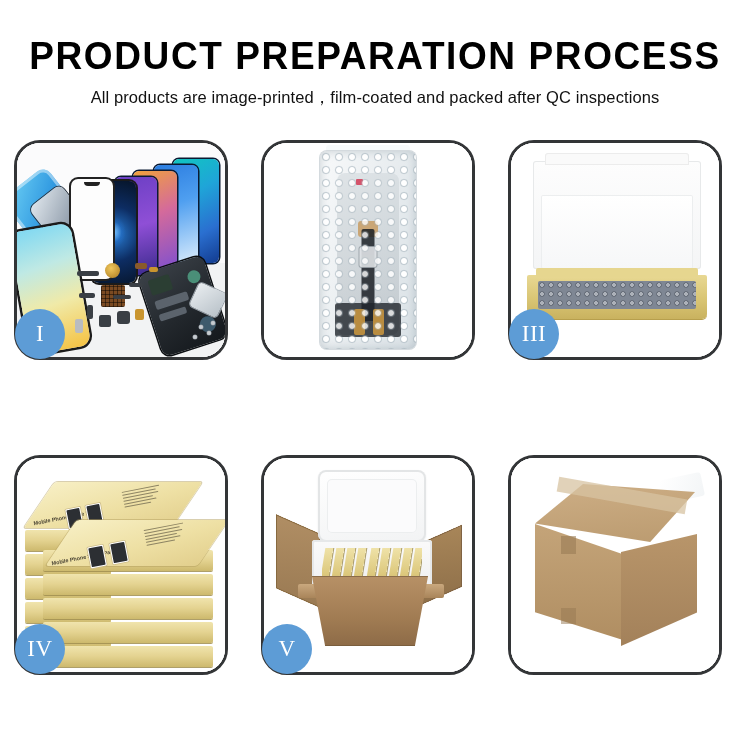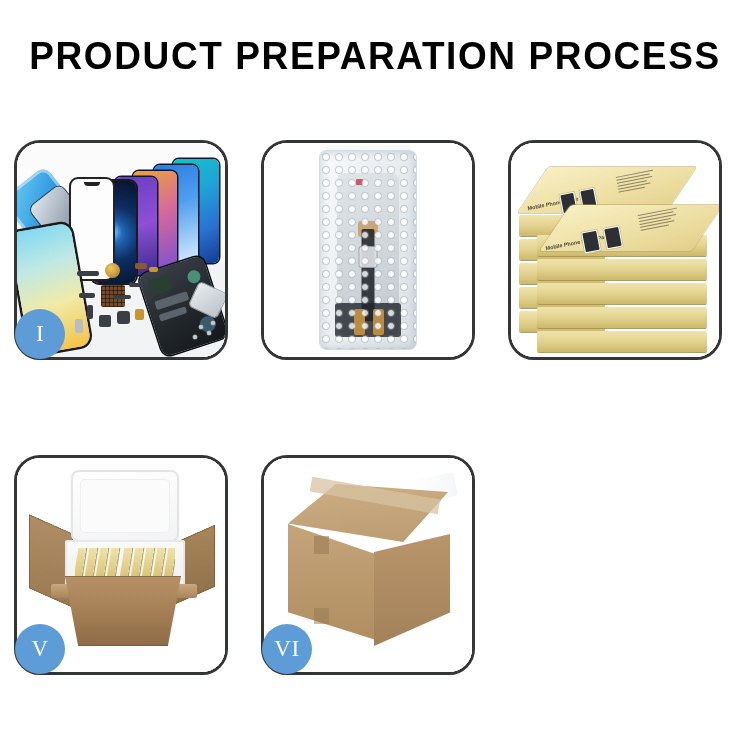--- a/index.html
+++ b/index.html
@@ -275,20 +275,21 @@
   .c6-tab1 { position:absolute; left:50px; top:78px; width:15px; height:18px; background:rgba(150,120,82,.55); }
   .c6-tab2 { position:absolute; left:50px; top:150px; width:15px; height:16px; background:rgba(150,120,82,.5); }
   .c6-film { position:absolute; left:150px; top:18px; width:42px; height:24px;
     background:linear-gradient(120deg, rgba(255,255,255,.9), rgba(230,235,238,.5)); border-radius:3px; transform:rotate(-12deg); }
 </style>
 </head>
 <body>
 
 <div class="header">
   <div class="title">PRODUCT PREPARATION PROCESS</div>
+  <div class="subtitle">All products are image-printed，film-coated and packed after QC inspections</div>
 </div>
 
 <div class="grid">
 
   <div class="panel">
     <div class="panel-inner">
       <div class="p1-bg"></div>
 
       <div class="adh"></div>
       <div class="adh2"></div>
@@ -344,20 +345,30 @@
         <div class="flex-strip"></div>
         <div class="ic-chip"></div>
         <div class="bot-conn"></div>
         <div class="gold-tab l"></div>
         <div class="gold-tab r"></div>
         <div class="bubble-overlay"></div>
       </div>
     </div>
   </div>
 
+  <div class="panel">
+    <div class="panel-inner">
+      <div class="p3"></div>
+      <div class="box3-lid"></div>
+      <div class="box3-foam"></div>
+      <div class="box3-tray"></div>
+      <div class="box3-grey"></div>
+    </div>
+    <div class="badge">III</div>
+  </div>
 
   <div class="panel">
     <div class="panel-inner">
       <div class="p4"></div>
 
       <div class="stackbox" style="left:8px;  top:72px;  width:86px;"></div>
       <div class="stackbox" style="left:8px;  top:96px;  width:86px;"></div>
       <div class="stackbox" style="left:8px;  top:120px; width:86px;"></div>
       <div class="stackbox" style="left:8px;  top:144px; width:86px;"></div>
       <div class="stackbox" style="left:8px;  top:168px; width:86px;"></div>
@@ -395,20 +406,21 @@
         </div>
       <div class="lidlines" style="left:128px; top:68px; width:42px; transform:rotate(-11deg);">
         <i style="width:40px"></i>
           <i style="width:36px"></i>
           <i style="width:38px"></i>
           <i style="width:32px"></i>
           <i style="width:35px"></i>
           <i style="width:29px"></i>
       </div>
     </div>
+    <div class="badge">IV</div>
   </div>
 
   <div class="panel">
     <div class="panel-inner">
       <div class="p5"></div>
       <div class="flapL"></div>
       <div class="flapR"></div>
       <div class="foamLid"></div>
       <div class="foamBox"></div>
       <div class="goldStack">
@@ -432,16 +444,15 @@
     <div class="panel-inner">
       <div class="p6"></div>
       <div class="c6-film"></div>
       <div class="c6-top"></div>
       <div class="c6-tape"></div>
       <div class="c6-front"></div>
       <div class="c6-side"></div>
       <div class="c6-tab1"></div>
       <div class="c6-tab2"></div>
     </div>
-    <div class="badge">VI</div>
   </div>
 
 </div>
 
 </body></html>

